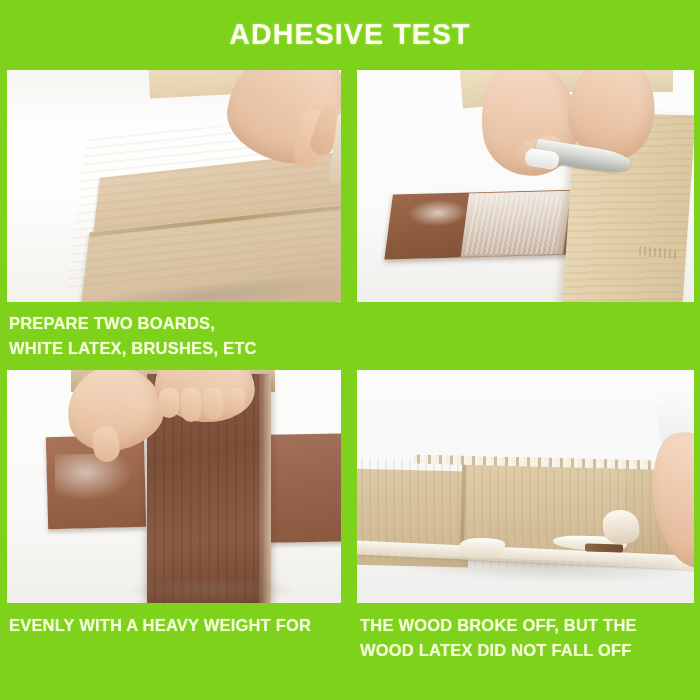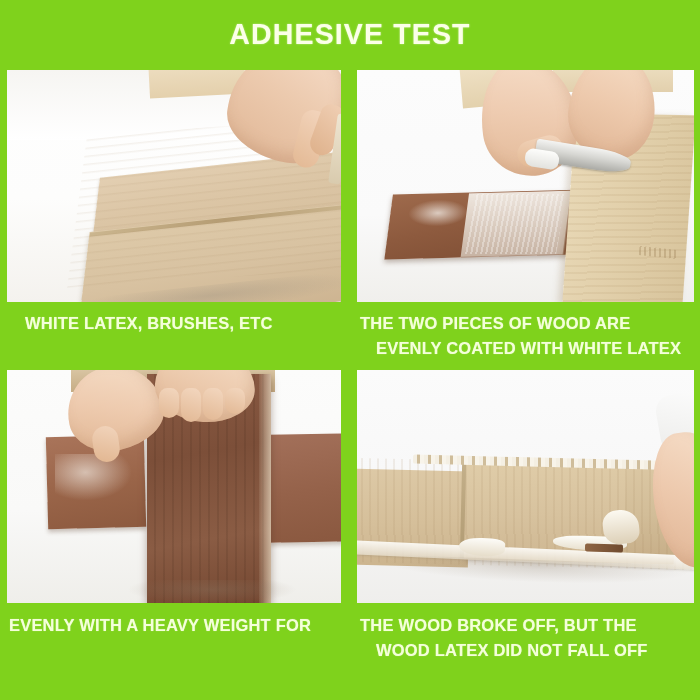--- a/index.html
+++ b/index.html
@@ -64,21 +64,21 @@
     font-weight: bold;
     line-height: 25px;
     letter-spacing: .2px;
     text-shadow: 0 0 1px rgba(255,255,255,.5);
     white-space: nowrap;
   }
   .cap-r1 { top: 311px; }
   .cap-r2 { top: 613px; }
   .cap-c1 { left: 9px; }
   .cap-c2 { left: 360px; }
-  .caption .l2 { display: block; margin-left: 16px; }
+  .caption .l2 { display: block; }
 
   
   .p1-bg { position:absolute; inset:0;
     background: linear-gradient(180deg,#fefefe 0%,#fdfdfc 55%,#f4f2ee 100%); }
   .p1-wallshadow { position:absolute; left:0; top:0; width:100%; height:30%;
     background: linear-gradient(180deg,#f6f5f2,#ffffff); }
   .p1-board-top {
     position:absolute; left:88px; top:94px; width:268px; height:68px;
     background: linear-gradient(175deg,#e3cfb2 0%,#dcc6a6 45%,#d6bf9d 100%);
     transform: rotate(-6.2deg) skewX(-13deg);
@@ -346,25 +346,22 @@
       <div class="p2-mark"></div>
       <div class="p2-hand-l"></div>
       <div class="p2-thumb-l"></div>
       <div class="p2-hand-r"></div>
       <div class="p2-knife"></div>
       <div class="p2-knife-hdl"></div>
     </div>
   </div>
 
   <div class="caption cap-r1 cap-c1">
+    <span class="l1">PREPARE TWO BOARDS,</span>
     <span class="l2">WHITE LATEX, BRUSHES, ETC</span>
-  </div>
-  <div class="caption cap-r1 cap-c2">
-    <span class="l1">THE TWO PIECES OF WOOD ARE</span>
-    <span class="l2">EVENLY COATED WITH WHITE LATEX</span>
   </div>
 
   <div class="panel panel-r2 panel-c1">
     <div class="photo">
       <div class="p3-bg"></div>
       <div class="p3-tablebar"></div>
       <div class="p3-left"></div>
       <div class="p3-left-latex"></div>
       <div class="p3-right"></div>
       <div class="p3-big"></div>

